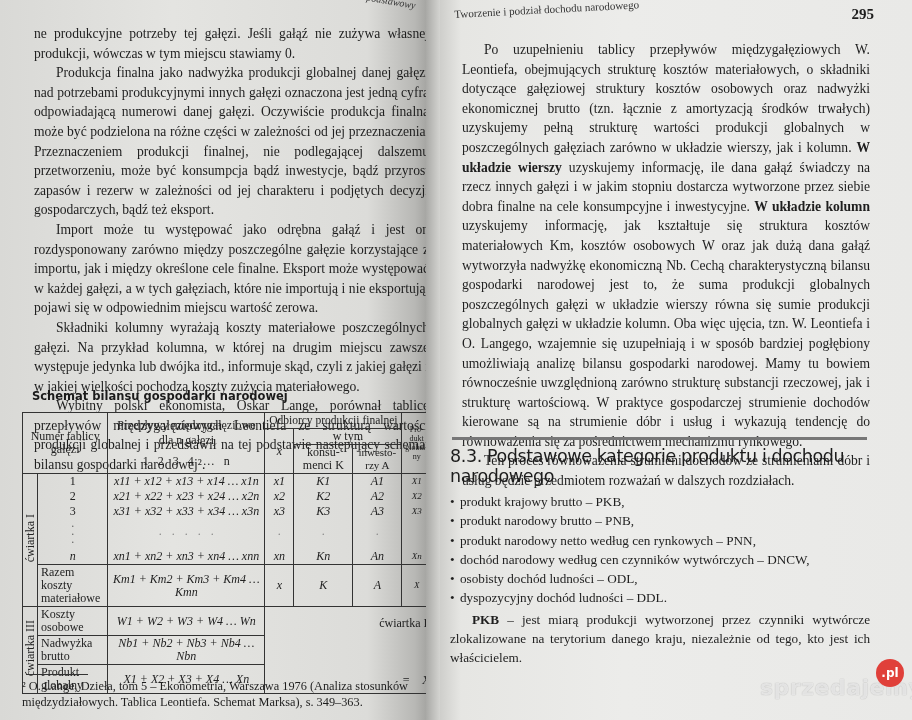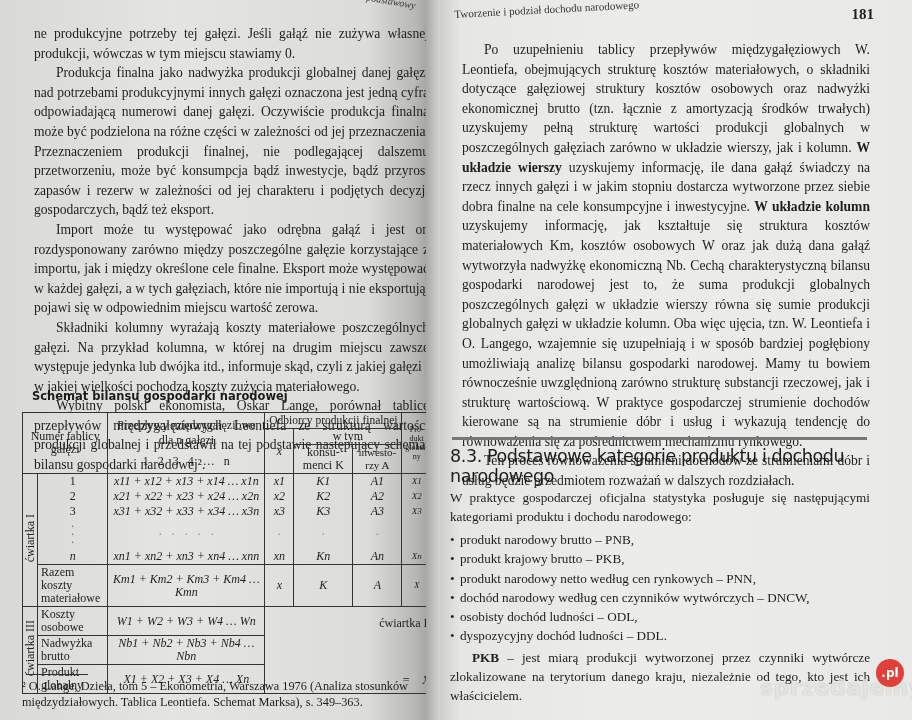--- a/index.html
+++ b/index.html
@@ -200,35 +200,34 @@
     </tr>
   </tbody>
     </table>
 
   <div class="footnote-rule"></div>
   <div class="footnote ind">² O. Lange, Dzieła, tom 5 – Ekonometria, Warszawa 1976 (Analiza stosunków międzydziałowych. Tablica Leontiefa. Schemat Marksa), s. 349–363.</div>
 </div>
 
 <div class="page page-right">
   <div class="running-head-right">Tworzenie i podział dochodu narodowego</div>
-  <div class="page-number">181</div>
+  <div class="page-number">295</div>
 
   <div class="text-block right-text">
     <p class="indent"><span>Po uzupełnieniu tablicy przepływów międzygałęziowych W. Leontiefa, obejmujących strukturę kosztów materiałowych, o składniki dotyczące gałęziowej struktury kosztów osobowych oraz nadwyżki ekonomicznej brutto (tzn. łącznie z amortyzacją środków trwałych) uzyskujemy pełną strukturę wartości produkcji globalnych w poszczególnych gałęziach zarówno w układzie wierszy, jak i kolumn. </span><b>W układzie wierszy</b><span> uzyskujemy informację, ile dana gałąź świadczy na rzecz innych gałęzi i w jakim stopniu dostarcza wytworzone przez siebie dobra finalne na cele konsumpcyjne i inwestycyjne. </span><b>W układzie kolumn</b><span> uzyskujemy informację, jak kształtuje się struktura kosztów materiałowych Km, kosztów osobowych W oraz jak dużą dana gałąź wytworzyła nadwyżkę ekonomiczną Nb. Cechą charakterystyczną bilansu gospodarki narodowej jest to, że suma produkcji globalnych poszczególnych gałęzi w układzie wierszy równa się sumie produkcji globalnych gałęzi w układzie kolumn. Oba więc ujęcia, tzn. W. Leontiefa i O. Langego, wzajemnie się uzupełniają i w sposób bardziej pogłębiony umożliwiają analizę bilansu gospodarki narodowej. Mamy tu bowiem równocześnie uwzględnioną zarówno strukturę substancji rzeczowej, jak i strukturę wartościową. W praktyce gospodarczej strumienie dochodów kierowane są na strumienie dóbr i usług i wykazują tendencję do równoważenia się za pośrednictwem mechanizmu rynkowego.</span></p>
     <p class="indent">Ten proces równoważenia strumieni dochodów ze strumieniami dóbr i usług będzie przedmiotem rozważań w dalszych rozdziałach.</p>
   </div>
 
   <div class="section-rule"></div>
   <div class="section-title">8.3. Podstawowe kategorie produktu i dochodu narodowego</div>
 
   <div class="section-body">
-    <p>W praktyce gospodarczej oficjalna statystyka posługuje się następującymi kategoriami produktu i dochodu narodowego:</p>
     <ul class="cats">
+      <li>produkt krajowy brutto – PKB,</li>
       <li>produkt narodowy brutto – PNB,</li>
-      <li>produkt krajowy brutto – PKB,</li>
       <li>produkt narodowy netto według cen rynkowych – PNN,</li>
       <li>dochód narodowy według cen czynników wytwórczych – DNCW,</li>
       <li>osobisty dochód ludności – ODL,</li>
       <li>dyspozycyjny dochód ludności – DDL.</li>
     </ul>
     <p class="indent"><b>PKB</b><span> – jest miarą produkcji wytworzonej przez czynniki wytwórcze zlokalizowane na terytorium danego kraju, niezależnie od tego, kto jest ich właścicielem.</span></p>
   </div>
 </div>
 
 <div class="gutter"></div>

